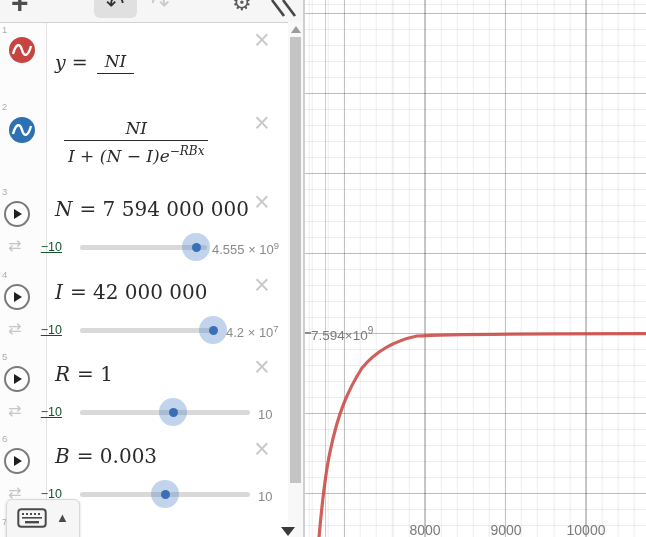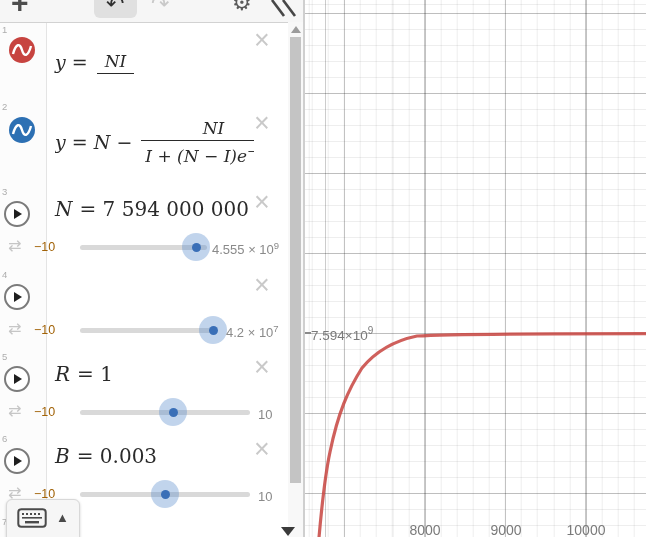--- a/index.html
+++ b/index.html
@@ -36,21 +36,21 @@
   .icon-circ{position:absolute;left:8px;}
 
   
   .var-line{position:absolute;left:55px;top:12px;font-size:20px;}
   .var-line .rest{margin-left:7px;}
   .play-btn{position:absolute;left:4px;top:16px;width:26px;height:26px;border:2px solid #7b7b7b;
             border-radius:50%;box-sizing:border-box;display:flex;align-items:center;justify-content:center;background:#fff;}
   .play-tri{width:0;height:0;border-left:8px solid #1f1f1f;border-top:5px solid transparent;
             border-bottom:5px solid transparent;margin-left:2px;}
   .loop{position:absolute;left:8px;top:53px;font-size:16px;color:#c6c6c6;line-height:1;}
-  .sl-min{position:absolute;left:34px;top:55px;width:28px;text-align:left;font-size:12.5px;color:#a16207;}
+  .sl-min{position:absolute;left:34px;top:55px;width:28px;text-align:right;font-size:12.5px;color:#14532d;text-decoration:underline;}
   .sl-track{position:absolute;top:60px;height:5px;background:#d9d9d9;border-radius:3px;left:80px;}
   .sl-halo{position:absolute;top:48px;width:28px;height:28px;border-radius:50%;background:rgba(92,143,204,0.38);}
   .sl-dot{position:absolute;top:58px;width:9px;height:9px;border-radius:50%;background:#3a6fb7;}
   .sl-max{position:absolute;top:55px;font-size:13px;color:#8a8a8a;white-space:nowrap;}
   .sl-max sup{font-size:9.5px;}
 
   
   #scrollbar{position:absolute;left:288px;top:22px;width:15px;height:515px;background:#f8f8f8;}
   #scroll-up{position:absolute;left:3px;top:4px;width:0;height:0;border-bottom:7px solid #9c9c9c;
              border-left:5px solid transparent;border-right:5px solid transparent;}
@@ -118,21 +118,20 @@
 
     <div class="exp-row" style="top:100px;height:85px;">
       <div class="gutter">
         <span class="row-num">2</span>
         <svg class="icon-circ" style="top:16px;" width="28" height="28">
           <circle cx="14" cy="14" r="13" fill="#2d70b3"></circle>
           <path d="M5 18 C 8 7, 12 7, 14 14 C 16 21, 20 21, 23 10" fill="none" stroke="#fff" stroke-width="2.4"></path>
         </svg>
       </div>
       <div class="eq-wrap math" style="top:12px;height:60px;width:199px;overflow:hidden;">
-        <span class="eq-lhs">y = N −</span>
         <span class="frac">
           <span class="num">NI</span>
           <span class="den"><span>I + (N − I)e</span><sup>−RBx</sup></span>
         </span>
       </div>
       <span class="close-x" style="top:10px;">×</span>
     </div>
 
     <div class="exp-row" style="top:185px;height:83px;">
       <div class="gutter">
@@ -152,20 +151,21 @@
     </div>
 
     <div class="exp-row" style="top:268px;height:82px;">
       <div class="gutter">
         <span class="row-num">4</span>
         <div class="play-btn">
             <span class="play-tri"></span>
           </div>
         <span class="loop">⇄</span>
       </div>
+      <div class="var-line math"><span>I</span><span class="rest upright">= 42 000 000</span></div>
       <span class="sl-min">−10</span>
       <div class="sl-track" style="width:137px;"></div>
       <div class="sl-halo" style="left:199px;"></div>
       <div class="sl-dot" style="left:209px;"></div>
       <span class="sl-max" style="left:226px;"><span>4.2 × 10</span><sup>7</sup></span>
       <span class="close-x">×</span>
     </div>
 
     <div class="exp-row" style="top:350px;height:82px;">
       <div class="gutter">

